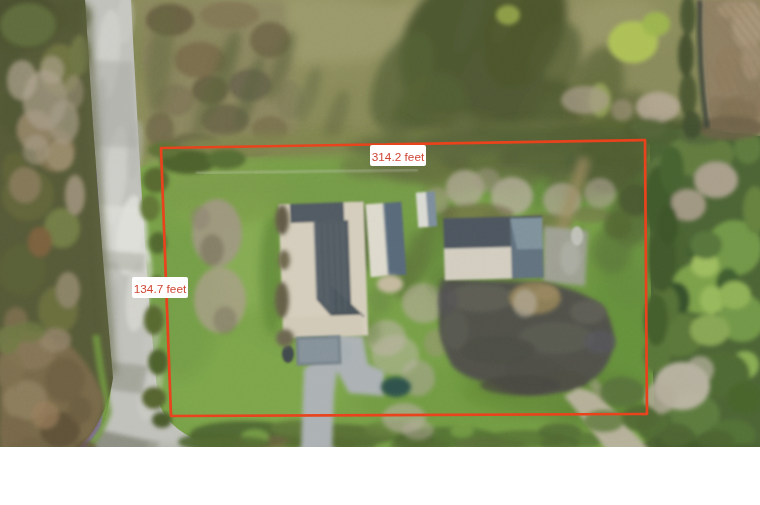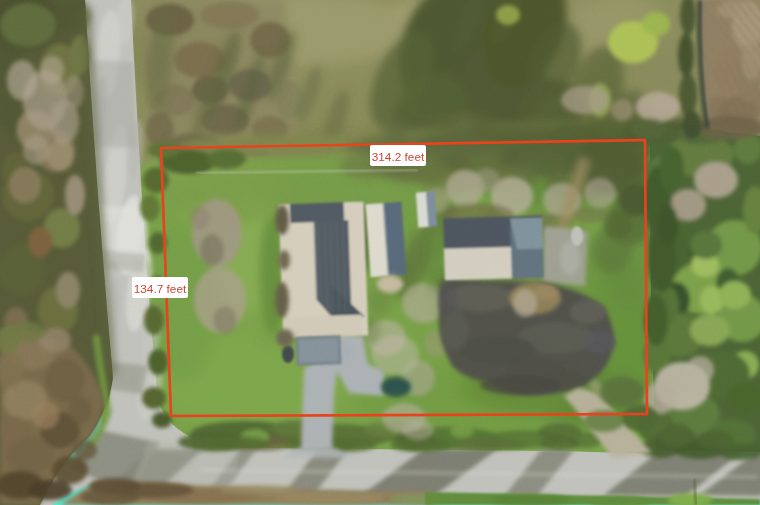--- a/index.html
+++ b/index.html
@@ -1,16 +1,16 @@
 <!DOCTYPE html>
 <html><head>
 <meta charset="utf-8">
 <style>
 html,body{margin:0;padding:0;}
-#stage{position:relative;width:760px;height:505px;overflow:hidden;font-family:"Liberation Sans",sans-serif;background:#5eead4;}
+#stage{position:relative;width:760px;height:447px;overflow:hidden;font-family:"Liberation Sans",sans-serif;background:#8b5cf6;}
 svg{display:block;}
 </style>
 </head>
 <body>
 <div id="stage">
 <svg width="760" height="505" viewBox="0 0 760 505">
 <defs>
 <filter id="b1" x="-30%" y="-30%" width="160%" height="160%">
           <feGaussianBlur stdDeviation="1"></feGaussianBlur>
         </filter>

